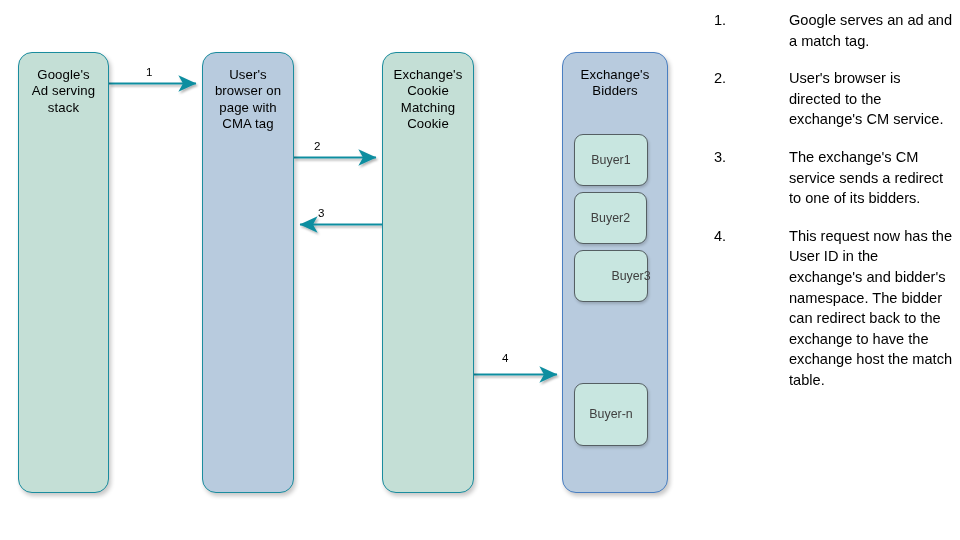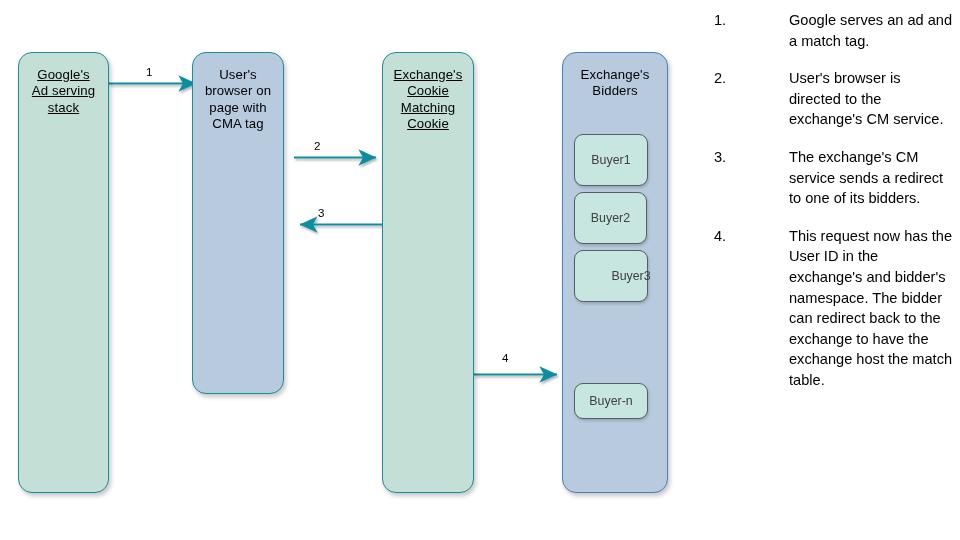--- a/index.html
+++ b/index.html
@@ -34,21 +34,20 @@
     text-align: center;
     font-size: 13.2px;
     line-height: 16.4px;
     color: #000;
     padding-top: 14px;
     letter-spacing: 0.1px;
   }
   .pillar.green {
     background: #c4dfd6;
     border-color: #1a8c9e;
-    text-decoration: underline;
   }
   .pillar.blue {
     background: #b8cbde;
     border-color: #1a8c9e;
   }
   .pillar.blue.blueborder {
     border-color: #4a7fc1;
   }
 
   
@@ -148,21 +147,21 @@
   <div class="arrow-label" style="left:314px; top:140px;">2</div>
   <div class="arrow-label" style="left:318px; top:207px;">3</div>
   <div class="arrow-label" style="left:502px; top:352px;">4</div>
 
   <div class="pillar green" style="left:18px; top:52px; width:91px; height:441px;">
     <div>Google's</div>
     <div>Ad serving</div>
     <div>stack</div>
   </div>
 
-  <div class="pillar blue" style="left:192px; top:52px; width:92px; height:342px;">
+  <div class="pillar blue" style="left:202px; top:52px; width:92px; height:441px;">
     <div>User's</div>
     <div>browser on</div>
     <div>page with</div>
     <div>CMA tag</div>
   </div>
 
   <div class="pillar green" style="left:382px; top:52px; width:92px; height:441px;">
     <div>Exchange's</div>
     <div>Cookie</div>
     <div>Matching</div>
@@ -176,21 +175,21 @@
 
   <div class="buyer" style="left:574px; top:134px; width:74px; height:52px;">
     <span>Buyer1</span>
   </div>
   <div class="buyer" style="left:574px; top:192px; width:73px; height:52px;">
     <span>Buyer2</span>
   </div>
   <div class="buyer" style="left:574px; top:250px; width:74px; height:52px;padding-left:40px;">
     <span>Buyer3</span>
   </div>
-  <div class="buyer" style="left:574px; top:383px; width:74px; height:36px;">
+  <div class="buyer" style="left:574px; top:383px; width:74px; height:63px;">
     <span>Buyer-n</span>
   </div>
 
   <div id="steps">
 
     <div class="step">
       <div class="step-num">1.</div>
       <div class="step-text">Google serves an ad and a match tag.</div>
     </div>
 

